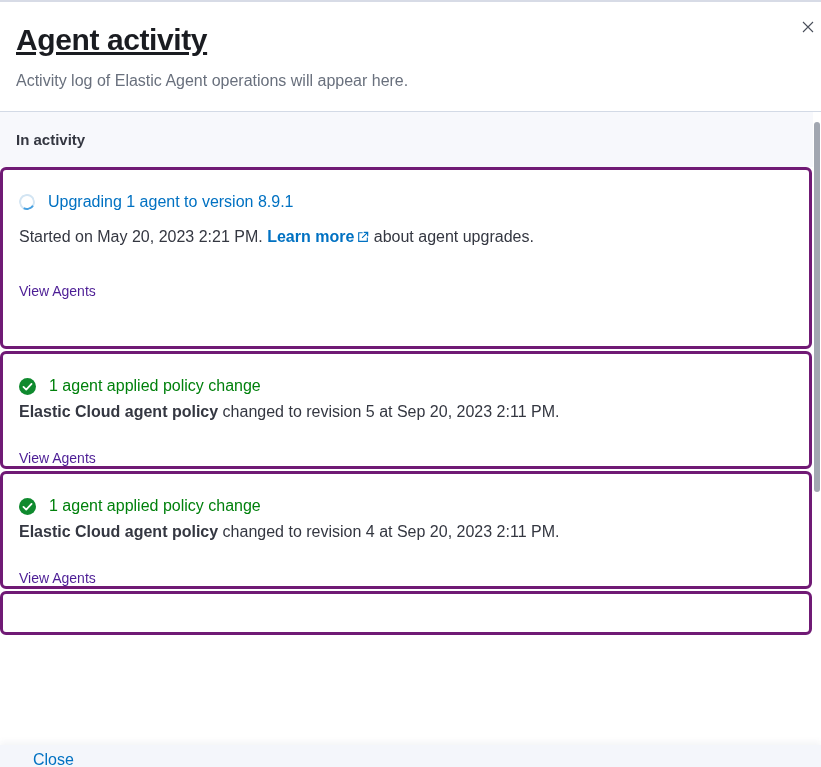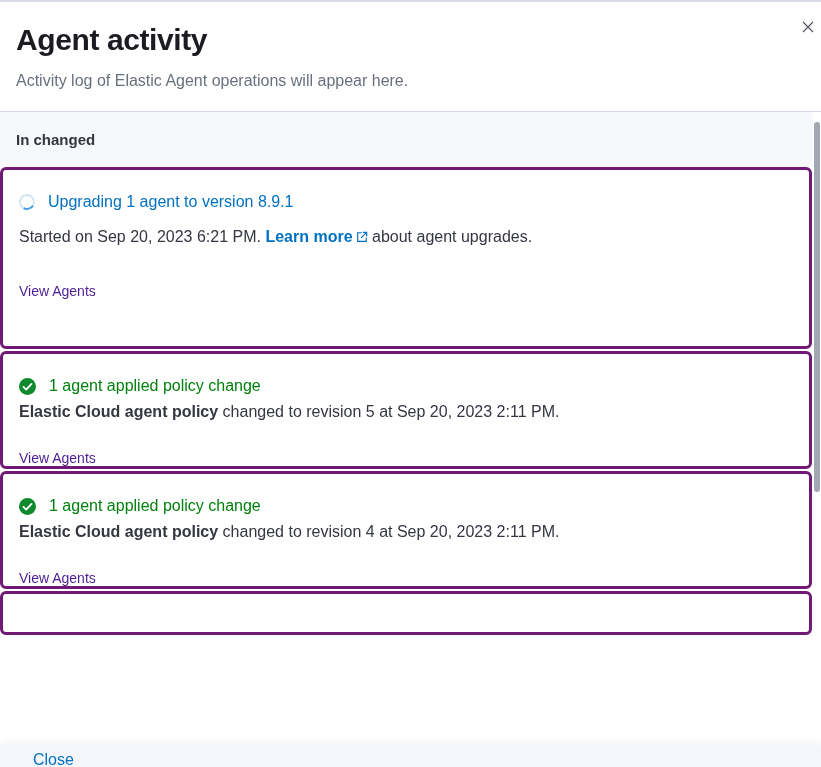--- a/index.html
+++ b/index.html
@@ -22,20 +22,21 @@
     padding: 20px 48px 21px 16px;
     border-bottom: 1px solid #d3dae6;
     flex: 0 0 auto;
   }
   .flyout-title {
     font-size: 30px;
     font-weight: 700;
     line-height: 36px;
     color: #1a1c21;
     letter-spacing: -0.4px;
+    text-decoration: underline;
   }
   .flyout-subtitle {
     margin-top: 13px;
     font-size: 16px;
     line-height: 19px;
     color: #69707d;
   }
   .close-btn {
     position: absolute;
     top: 16px; right: 4px;
@@ -165,29 +166,29 @@
   </button>
 
   <div class="flyout-header">
     <h1 class="flyout-title">Agent activity</h1>
     <p class="flyout-subtitle">Activity log of Elastic Agent operations will appear here.</p>
   </div>
 
   <div class="scroll-area">
 
     <div class="section-band">
-      <span class="band-label">In changed</span>
+      <span class="band-label">In activity</span>
     </div>
 
     <div class="card first">
       <div class="card-title-row">
         <span class="spinner-icon"></span>
         <a class="card-title primary">Upgrading 1 agent to version 8.9.1</a>
       </div>
-      <p class="card-body"><span>Started on Sep 20, 2023 6:21 PM.</span>
+      <p class="card-body"><span>Started on May 20, 2023 2:21 PM.</span>
         <a class="learn-more"><span>Learn more</span><svg class="ext-icon" width="12" height="12" viewBox="0 0 16 16" fill="#0071c2">
               <path d="M9 1h6v6h-1.6V3.7L7.3 9.8 6.2 8.7l6.1-6.1H9V1z"></path>
               <path d="M13 13H3V3h4.5V1.5H1.5v13h13V8.5H13V13z"></path>
             </svg></a>
         <span>about agent upgrades.</span></p>
       <a class="view-agents">View Agents</a>
     </div>
 
 
     <div class="card compact">

